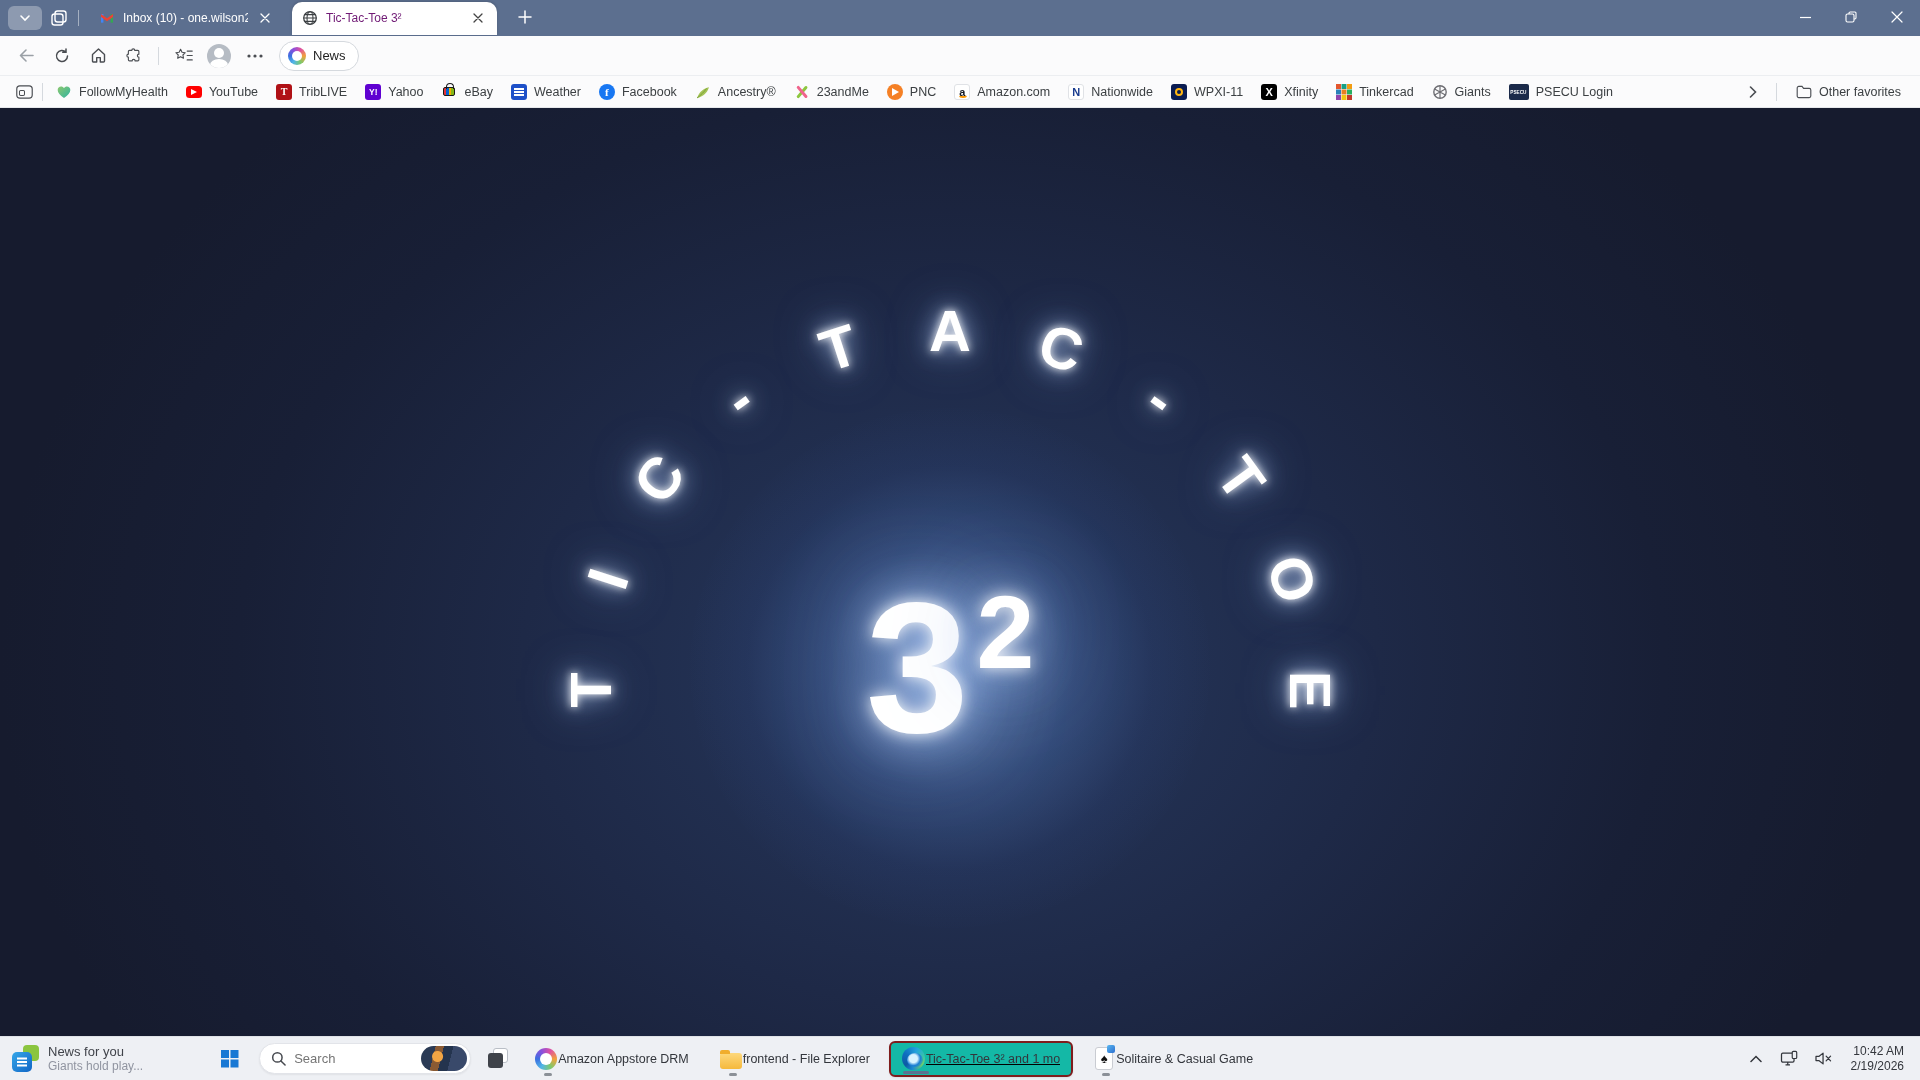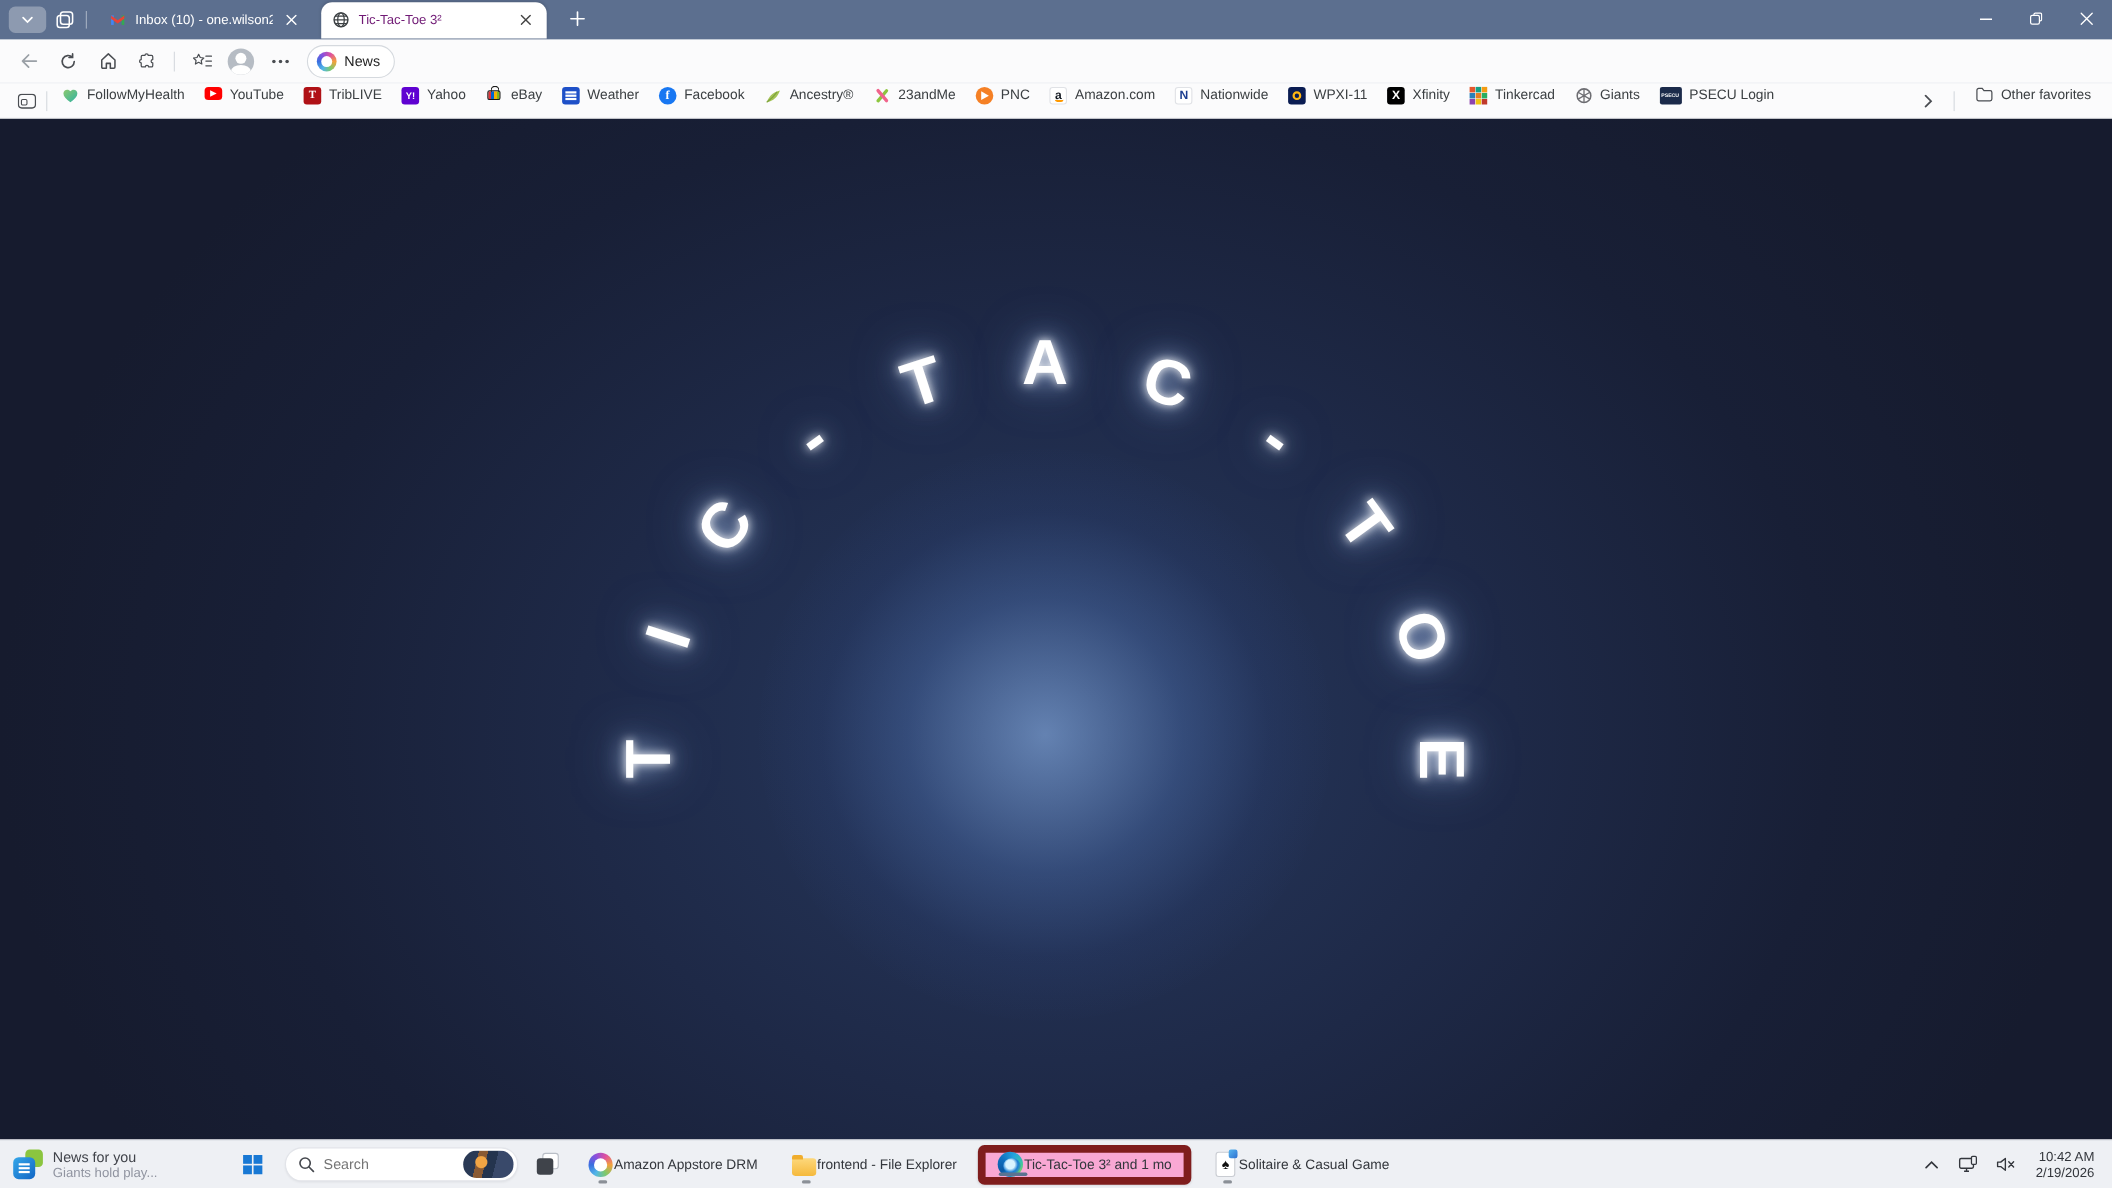--- a/index.html
+++ b/index.html
@@ -34,21 +34,21 @@
   .avatar { width:24px; height:24px; border-radius:50%; background:#b6bcc4; position:relative; overflow:hidden; }
   .avatar::before { content:""; position:absolute; left:7px; top:4px; width:10px; height:10px; border-radius:50%; background:#fff; }
   .avatar::after { content:""; position:absolute; left:3px; top:15px; width:18px; height:12px; border-radius:50%; background:#fff; }
   .chat-pill { height:30px; border:1px solid #d5d9de; border-radius:15px; background:#fff; display:flex; align-items:center; gap:7px; padding:0 12px 0 8px; margin-left:4px; }
   .chat-label { font-size:13px; color:#1f1f1f; }
   .copilot-dot { width:18px; height:18px; border-radius:50%; background:conic-gradient(from 210deg,#51b6e8,#3a6fe0,#8a50dd,#e0519f,#f2a13c,#7ec96b,#51b6e8); position:relative; }
   .copilot-dot::after { content:""; position:absolute; inset:4px; border-radius:50%; background:#fff; }
 
   
   #bookmarks { top:76px; height:32px; background:#fbfbfc; display:flex; align-items:center; padding:0 10px; border-bottom:1px solid #e6e8eb; }
-  .bm-item { display:flex; align-items:flex-start; gap:7px; height:26px; padding:0 9px; border-radius:5px; flex:none; }
+  .bm-item { display:flex; align-items:center; gap:7px; height:26px; padding:0 9px; border-radius:5px; flex:none; }
   .bm-label { font-size:12.5px; color:#3c4043; white-space:nowrap; }
   .bm-right { margin-left:auto; display:flex; align-items:center; gap:6px; }
   .bi { width:16px; height:16px; border-radius:3px; display:flex; align-items:center; justify-content:center; font-weight:700; color:#fff; flex:none; font-size:10px; position:relative; }
   .bi-youtube { background:#f00; height:12px; border-radius:3.5px; }
   .bi-youtube i { width:0; height:0; border-left:6px solid #fff; border-top:3.5px solid transparent; border-bottom:3.5px solid transparent; }
   .bi-triblive { background:#b01116; font-family:"Liberation Serif",serif; }
   .bi-yahoo { background:#5f01d1; font-size:8.5px; }
   .bi-ebay { background:transparent; }
   .bi-ebay i { display:block; width:12px; height:9px; border:1px solid #1a1a1a; border-radius:2px; background:linear-gradient(90deg,#e53238 0 25%,#0064d2 0 50%,#f5af02 0 75%,#86b817 0); position:relative; }
   .bi-ebay i::before { content:""; position:absolute; left:2px; top:-5px; width:6px; height:5px; border:1.5px solid #1a1a1a; border-bottom:none; border-radius:4px 4px 0 0; }
@@ -100,21 +100,21 @@
     display:flex; align-items:center; gap:8px; padding:0 3px 0 11px; margin-left:10px; }
   .search-pill input { border:none; outline:none; flex:1; font-size:13px; color:#444; min-width:0; background:transparent; font-family:"Liberation Sans",sans-serif; }
   .search-thumb { width:46px; height:25px; border-radius:13px; flex:none;
     background:
       radial-gradient(circle at 36% 42%, #f2a544 0 5px, rgba(0,0,0,0) 6px),
       linear-gradient(104deg,#2a3a55 0 28%, #8a5a33 0 44%, #24344e 0 62%, #39496a 0 100%); }
   .taskview-btn { width:36px; height:36px; display:flex; align-items:center; justify-content:center; margin-left:8px; position:relative; }
   .tv-back { position:absolute; width:15px; height:15px; border-radius:3px; background:#fff; border:1px solid #b9bec6; transform:translate(3px,-3px); }
   .tv-front { position:absolute; width:15px; height:15px; border-radius:3px; background:#3f434a; transform:translate(-2px,2px); }
   .task-item { display:flex; align-items:center; gap:0; height:36px; padding:0 11px; border-radius:6px; margin-left:8px; position:relative; }
-  .task-item.active { background:#f9a8d4; border:7px solid #7f1d1d; box-shadow:0 1px 2px rgba(0,0,0,.08); }
+  .task-item.active { background:#14b8a6; border:2px solid #7f1d1d; box-shadow:0 1px 2px rgba(0,0,0,.08);text-decoration:underline; }
   .task-label { font-size:12.5px; color:#33363c; white-space:nowrap; max-width:150px; overflow:hidden; }
   .run-dash { position:absolute; bottom:1px; left:21px; width:8px; height:3px; border-radius:2px; background:#8b9097; }
   .run-bar { position:absolute; bottom:1px; left:12px; width:26px; height:3px; border-radius:2px; background:#5b7391; }
   .app-ico { width:24px; height:24px; flex:none; position:relative; display:flex; align-items:center; justify-content:center; }
   .ico-copilot { width:22px; height:22px; border-radius:50%; background:conic-gradient(from 210deg,#51b6e8,#3a6fe0,#8a50dd,#e0519f,#f2a13c,#7ec96b,#51b6e8); position:relative; }
   .ico-copilot::after { content:""; position:absolute; inset:5px; border-radius:50%; background:#fff; }
   .ico-folder { width:22px; height:16px; background:linear-gradient(#fdd87c,#f5b93c); border-radius:2px 3px 3px 3px; position:relative; margin-top:4px; }
   .ico-folder::before { content:""; position:absolute; left:0; top:-3px; width:10px; height:4px; background:#f0ad2d; border-radius:2px 2px 0 0; }
   .ico-edge { width:23px; height:23px; border-radius:50%;
     background:conic-gradient(from 230deg,#0c59a4,#0f6fc0 20%,#23a3dd 42%,#39c3a8 58%,#6fd06a 70%,#1b88d0 88%,#0c59a4);
@@ -393,20 +393,23 @@
     <span class="arc-letter" style="--a:-54deg">C</span>
     <span class="arc-letter" style="--a:-36deg">-</span>
     <span class="arc-letter" style="--a:-18deg">T</span>
     <span class="arc-letter" style="--a:0deg">A</span>
     <span class="arc-letter" style="--a:18deg">C</span>
     <span class="arc-letter" style="--a:36deg">-</span>
     <span class="arc-letter" style="--a:54deg">T</span>
     <span class="arc-letter" style="--a:72deg">O</span>
     <span class="arc-letter" style="--a:90deg">E</span>
   </div>
+  <div class="center-title">
+    <span class="center-base">3</span><span class="center-exp">2</span>
+  </div>
 </div>
 
 <div id="taskbar" class="row">
   <div class="news-widget">
     <span class="news-icon">
         <span class="back"></span>
         <span class="front">
           <i></i>
         </span>
       </span>

